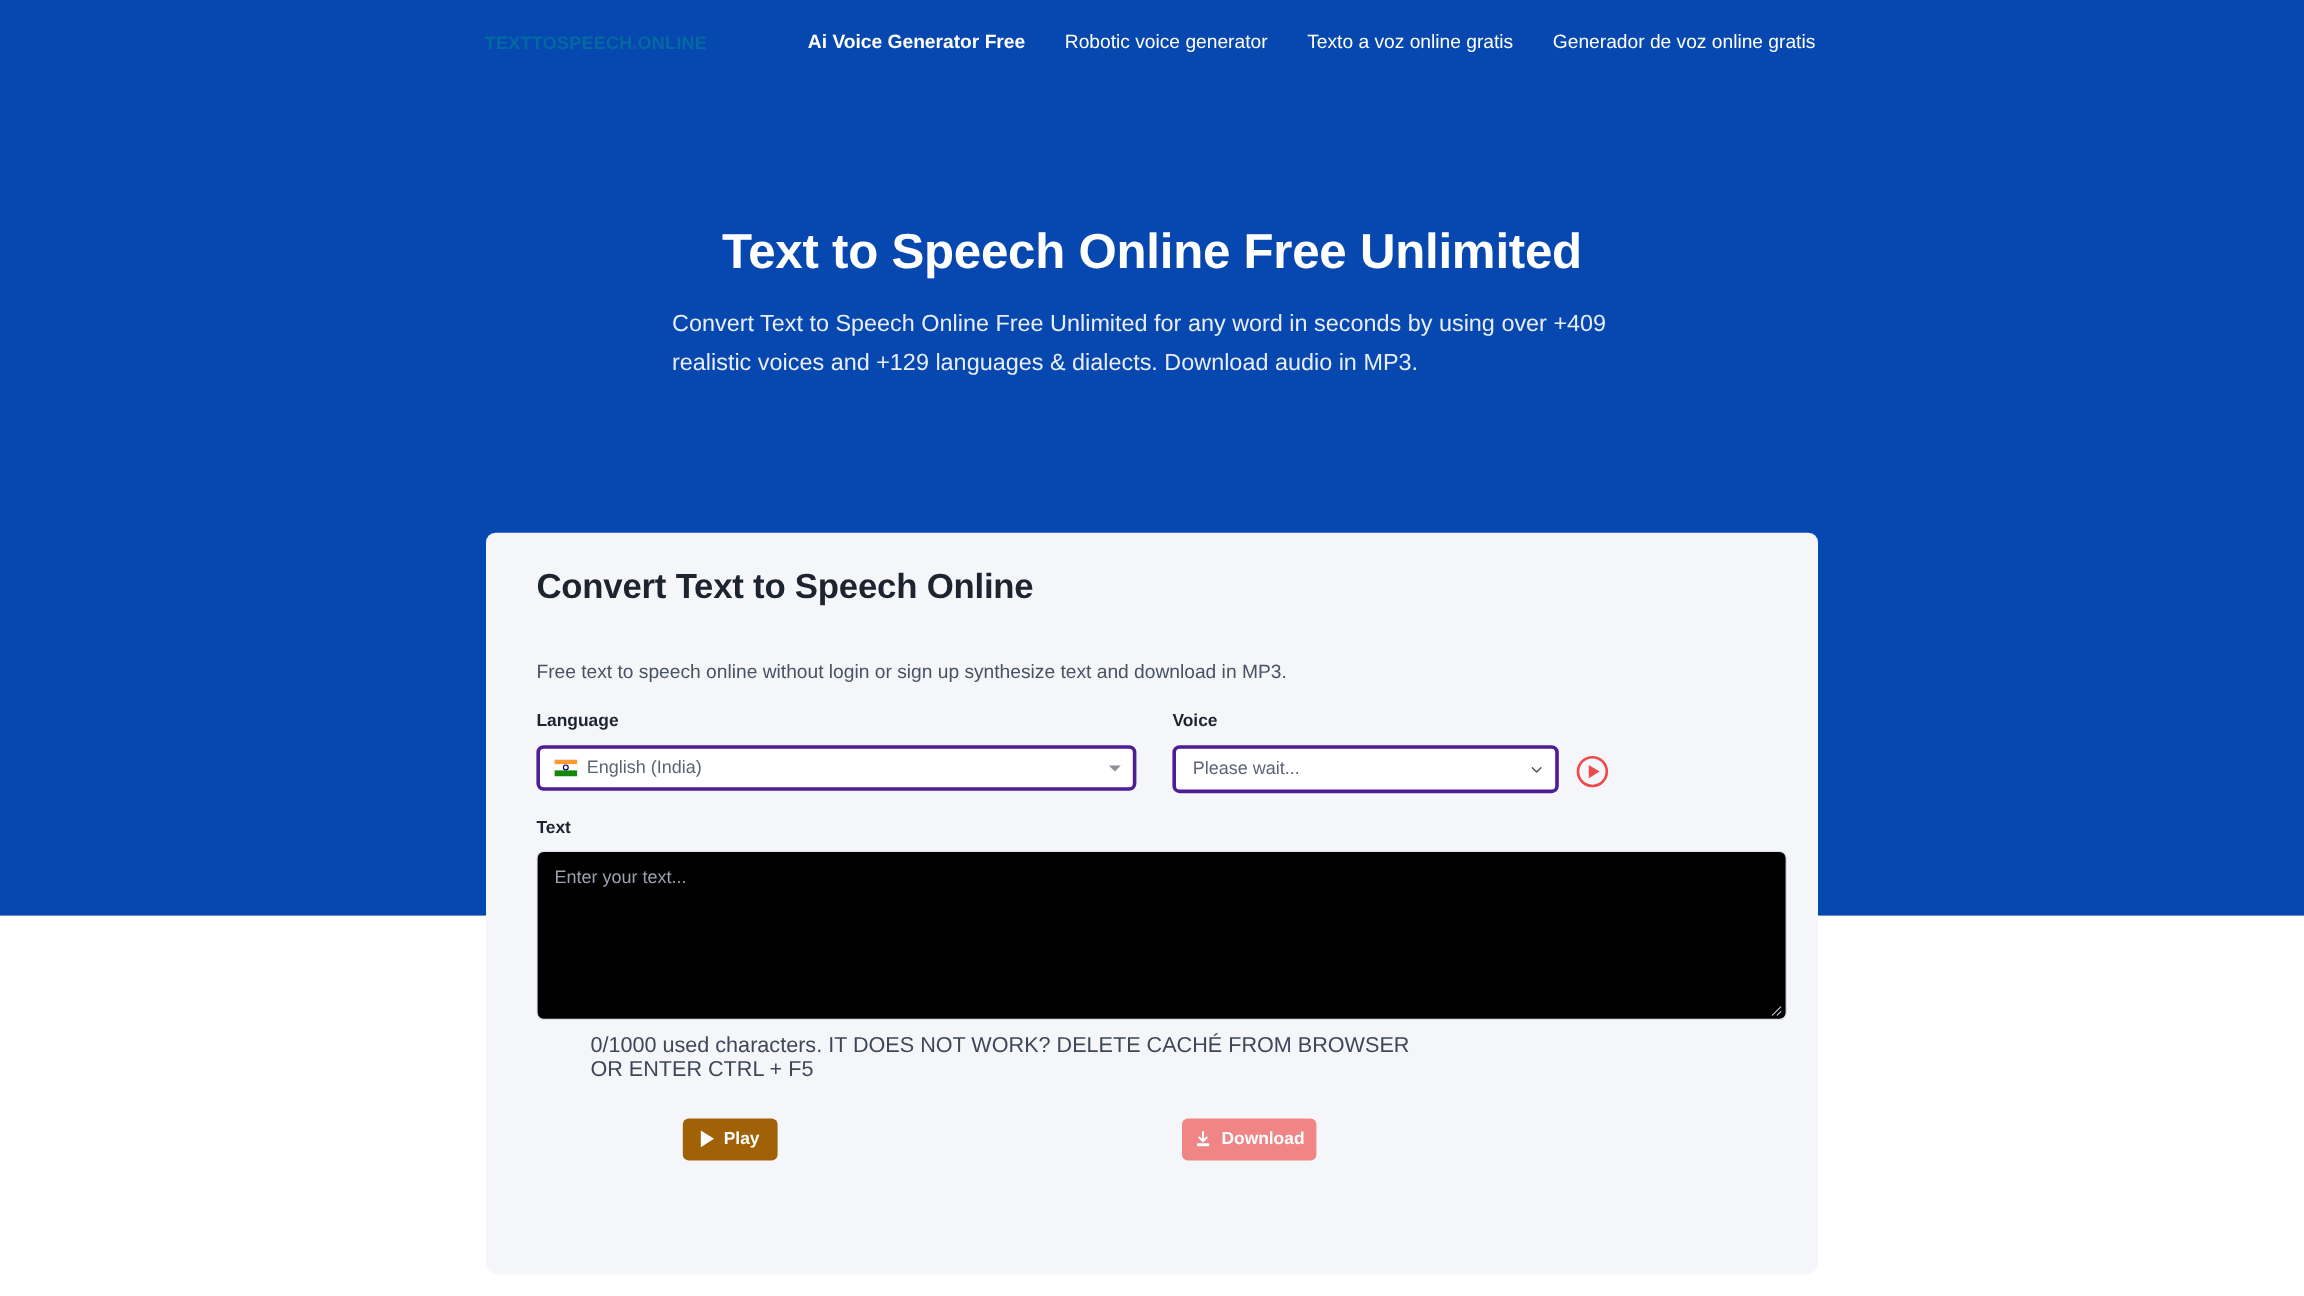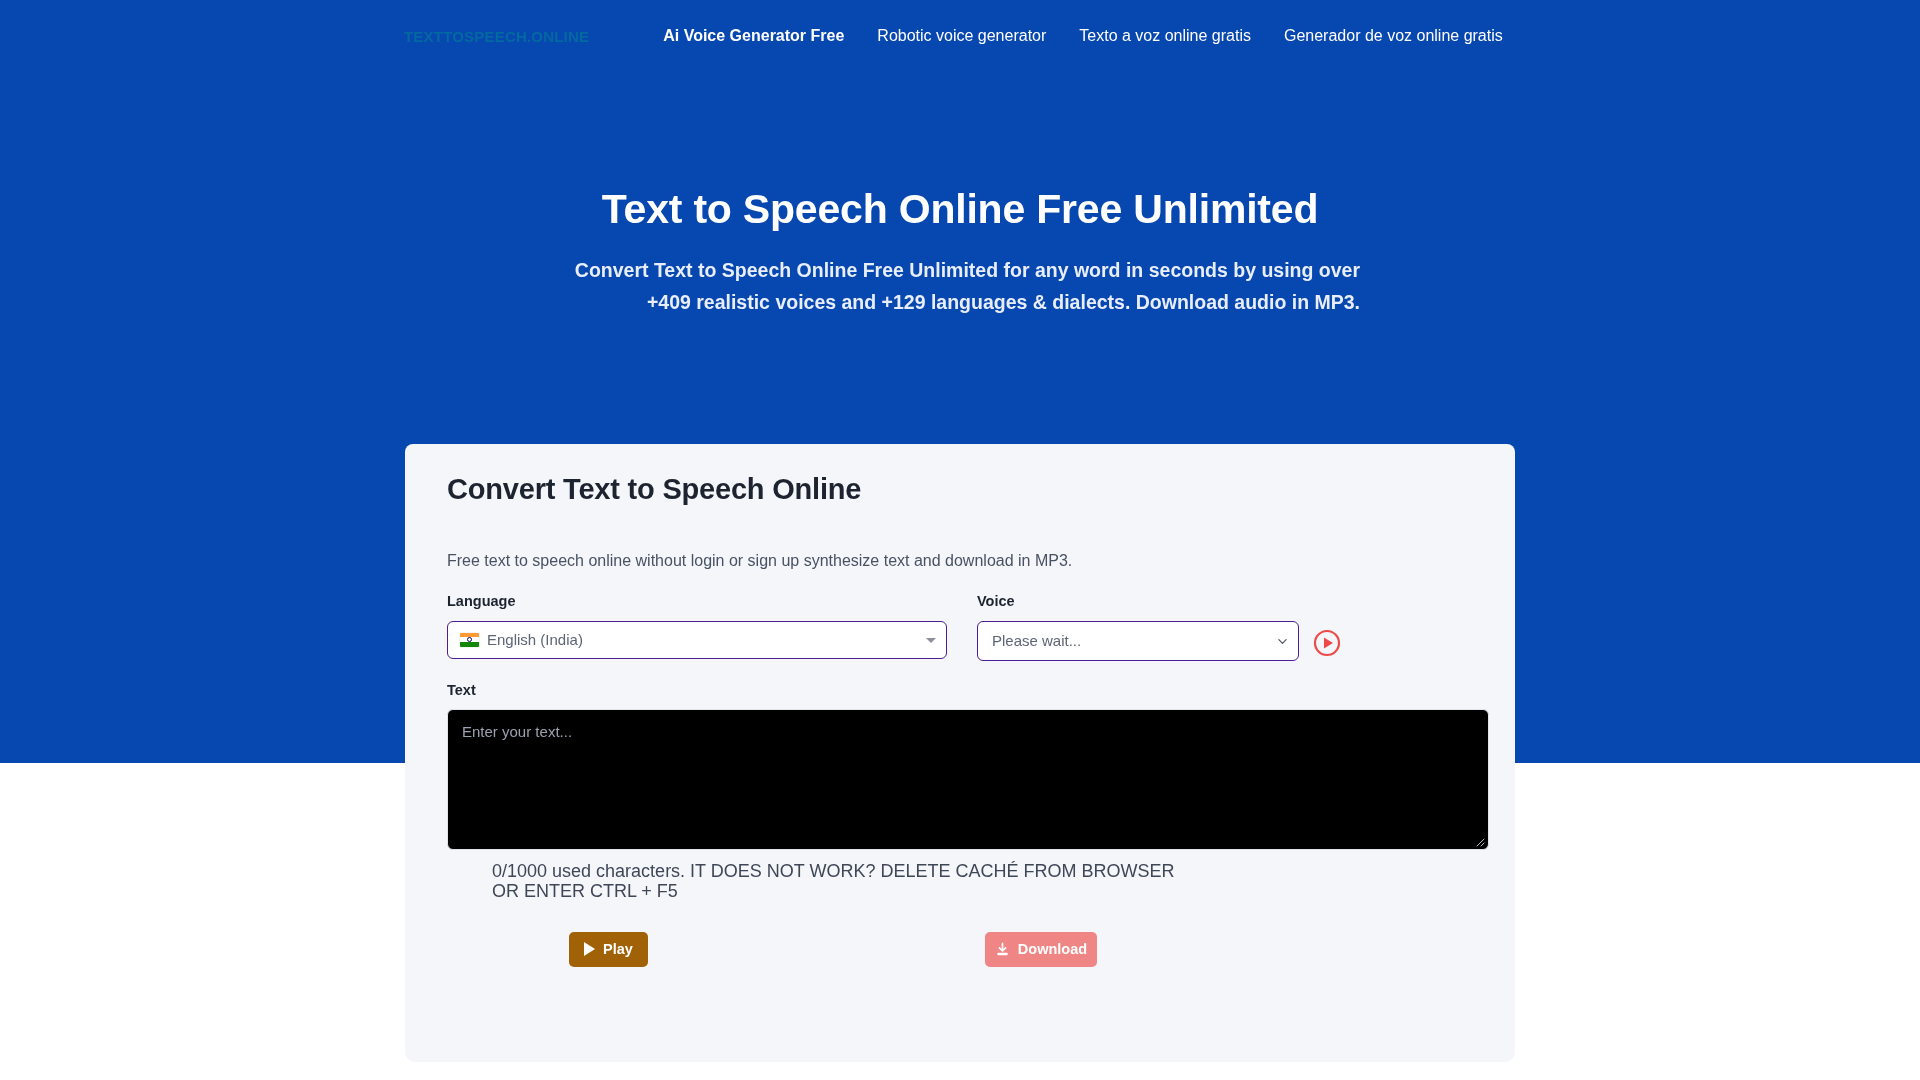--- a/index.html
+++ b/index.html
@@ -39,21 +39,21 @@
     font-size: 15px;
     font-weight: 700;
     letter-spacing: 0.2px;
     white-space: nowrap;
     text-decoration: none;
     cursor: pointer;
   }
   .nav-links {
     display: flex;
     align-items: center;
-    margin-left: 0;
+    margin-left: 10px;
   }
   .nav-link {
     color: #ffffff;
     font-size: 16px;
     font-weight: 400;
     white-space: nowrap;
     text-decoration: none;
     cursor: pointer;
     padding: 0 0;
     margin-left: 0;
@@ -71,24 +71,24 @@
     color: #ffffff;
     font-size: 41px;
     font-weight: 700;
     letter-spacing: -0.2px;
     line-height: 1.2;
   }
   .hero-sub {
     position: absolute;
     top: 234px; left: 560px;
     width: 800px;
-    text-align: right;
+    text-align: left;
     color: #e8eefb;
     font-size: 19.5px;
-    font-weight: 700;
+    font-weight: 400;
     line-height: 32px;
   }
 
   
   .card {
     position: absolute;
     top: 444px;
     left: 405px;
     width: 1110px;
     height: 618px;
@@ -130,21 +130,21 @@
     font-weight: 700;
     margin-bottom: 10px;
     line-height: 1.2;
   }
 
   .select-box {
     position: relative;
     width: 100%;
     height: 38px;
     background: #ffffff;
-    border: 1px solid #4c1d95;
+    border: 3px solid #4c1d95;
     border-radius: 6px;
     display: flex;
     align-items: center;
     padding: 0 26px 0 12px;
     cursor: pointer;
   }
   .select-box.voice { height: 40px; padding-left: 14px; }
   .select-value {
     color: #5d6474;
     font-size: 15px;

